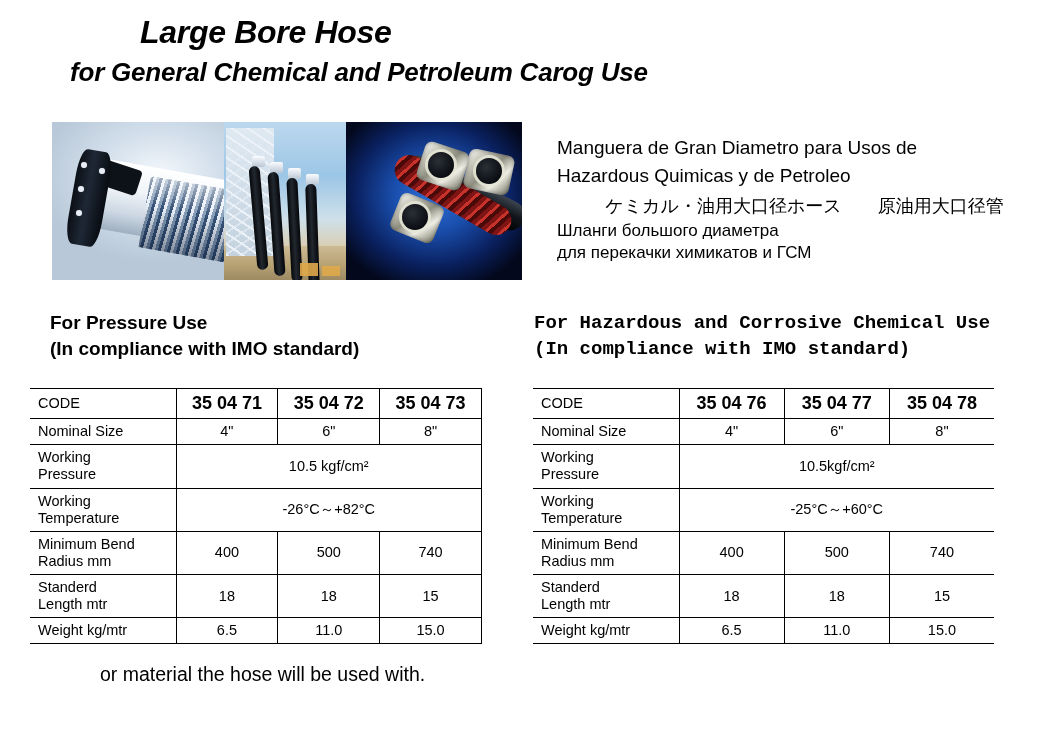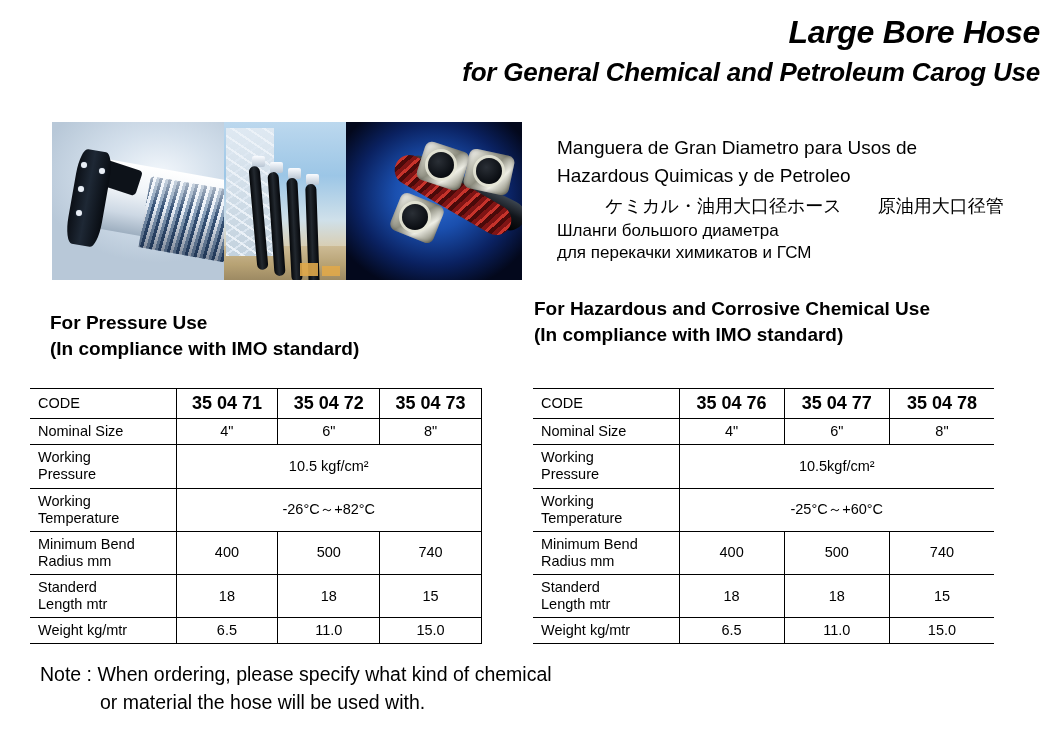--- a/index.html
+++ b/index.html
@@ -8,36 +8,36 @@
     width: 1062px;
     height: 738px;
     background: #ffffff;
     font-family: "Liberation Sans", sans-serif;
     color: #000000;
     overflow: hidden;
     position: relative;
   }
 
   
-  .title-block { position: absolute; left: 0; top: 14px; width: 1040px; text-align: right; }
+  .title-block { position: absolute; left: 0; top: 14px; width: 1040px; }
   .title-main {
     font-size: 32px;
     font-weight: bold;
     font-style: italic;
     letter-spacing: -0.3px;
     padding-left: 140px;
     line-height: 1.15;
     white-space: nowrap;
   }
   .title-sub {
     font-size: 26px;
     font-weight: bold;
     font-style: italic;
     letter-spacing: -0.2px;
-    padding-left: 106px;
+    padding-left: 70px;
     margin-top: 7px;
     line-height: 1.15;
     white-space: nowrap;
   }
 
   
   .photos { position: absolute; left: 52px; top: 122px; display: flex; }
   .photo { height: 158px; position: relative; overflow: hidden; }
   .photo-1 { width: 172px; }
   .photo-2 { width: 122px; }
@@ -156,21 +156,21 @@
 
   
   .langs { position: absolute; left: 557px; top: 134px; width: 495px; }
   .lang-es { font-size: 19px; line-height: 1.47; }
   .lang-ja { font-size: 18px; line-height: 1.35; margin-top: 4px; white-space: pre; text-align: center; }
   .lang-ru { font-size: 17px; line-height: 1.3; margin-top: 2px; }
 
   
   .sect-head { position: absolute; font-size: 19px; font-weight: bold; line-height: 1.38; }
   .sect-head.left  { left: 50px;  top: 310px; }
-  .sect-head.right { left: 534px; top: 296px; }
+  .sect-head.right { left: 534px; top: 310px; font-family: Liberation Mono, monospace; }
   .sect-head div { white-space: nowrap; }
 
   
   .spec-wrap { position: absolute; top: 388px; }
   .spec-wrap.left  { left: 30px;  width: 452px; }
   .spec-wrap.right { left: 533px; width: 461px; }
 
   table.spec {
     width: 100%;
     border-collapse: collapse;
@@ -394,15 +394,14 @@
         <td class="lbl">Weight kg/mtr</td>
         <td class="val">6.5</td>
         <td class="val">11.0</td>
         <td class="val last">15.0</td>
       </tr>
     </tbody>
   </table>
 </div>
 
 <div class="note">
-  <div>Note : When ordering, please specify what kind of chemical</div>
   <div class="l2">or material the hose will be used with.</div>
 </div>
 
 </body></html>

